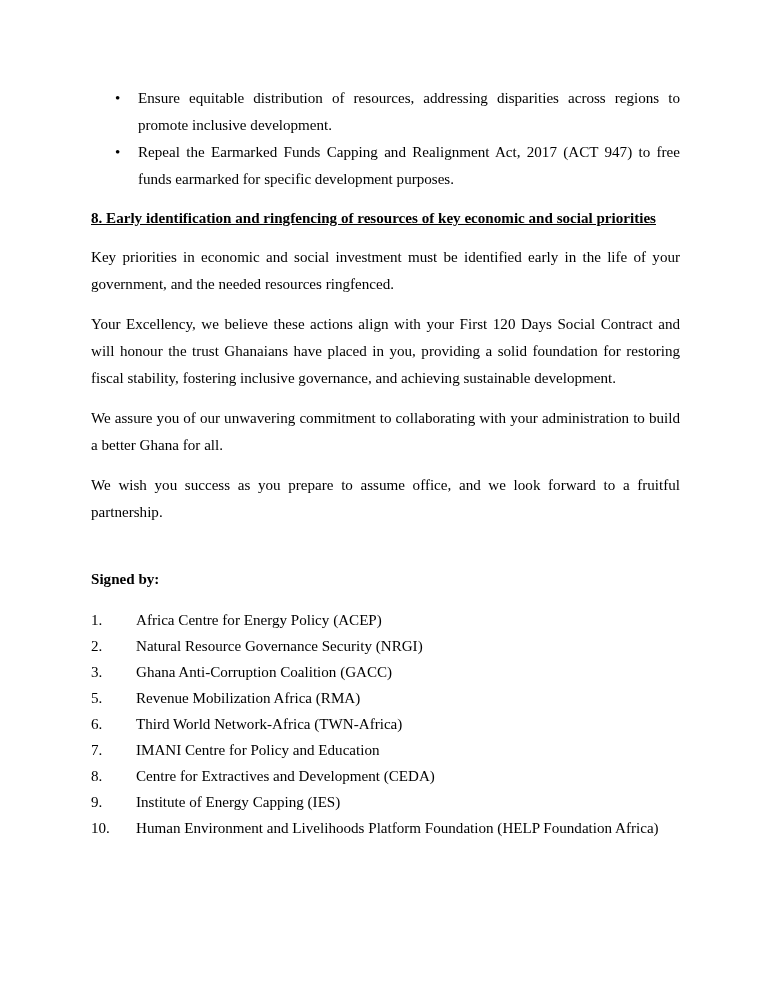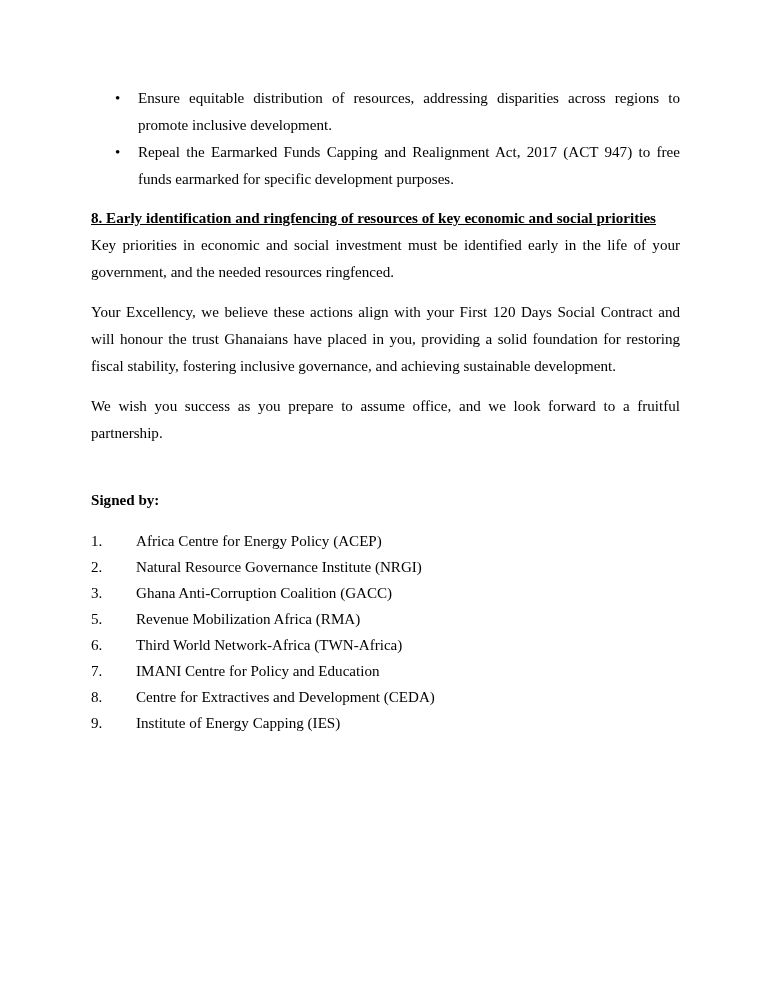--- a/index.html
+++ b/index.html
@@ -47,21 +47,21 @@
     font-weight: bold;
     margin: 12px 0 0 0;
     line-height: 27px;
     text-decoration: underline;
   }
   
   .para {
     margin: 0 0 13px 0;
     text-align: justify;
   }
-  .para:first-of-type { margin-top: 0; }
+  .para:first-of-type { margin-top: 12px; }
   
   .signed-by {
     font-weight: bold;
     margin: 40px 0 14px 0;
   }
   
   .signatory-list {
     list-style: none;
     margin: 12px 0 0 0;
     padding: 0;
@@ -89,45 +89,49 @@
       <li class="bullet-item">
         <span class="bullet-glyph">•</span>
         <span class="bullet-text">Repeal the Earmarked Funds Capping and Realignment Act, 2017 (ACT 947) to free funds earmarked for specific development purposes.</span>
       </li>
     </ul>
 
     <h2 class="section-heading">8. Early identification and ringfencing of resources of key economic and social priorities</h2>
 
     <p class="para">Key priorities in economic and social investment must be identified early in the life of your government, and the needed resources ringfenced.</p>
     <p class="para">Your Excellency, we believe these actions align with your First 120 Days Social Contract and will honour the trust Ghanaians have placed in you, providing a solid foundation for restoring fiscal stability, fostering inclusive governance, and achieving sustainable development.</p>
+    <p class="para">We assure you of our unwavering commitment to collaborating with your administration to build a better Ghana for all.</p>
     <p class="para">We wish you success as you prepare to assume office, and we look forward to a fruitful partnership.</p>
 
     <p class="signed-by">Signed by:</p>
 
     <ol class="signatory-list">
       <li class="signatory-row">
         <span class="sig-num">1.</span><span class="sig-name">Africa Centre for Energy Policy (ACEP)</span>
       </li>
       <li class="signatory-row">
-        <span class="sig-num">2.</span><span class="sig-name">Natural Resource Governance Institute (NRGI)</span>
+        <span class="sig-num">2.</span><span class="sig-name">Natural Resource Governance Security (NRGI)</span>
       </li>
       <li class="signatory-row">
         <span class="sig-num">3.</span><span class="sig-name">Ghana Anti-Corruption Coalition (GACC)</span>
       </li>
       <li class="signatory-row">
         <span class="sig-num">5.</span><span class="sig-name">Revenue Mobilization Africa (RMA)</span>
       </li>
       <li class="signatory-row">
         <span class="sig-num">6.</span><span class="sig-name">Third World Network-Africa (TWN-Africa)</span>
       </li>
       <li class="signatory-row">
         <span class="sig-num">7.</span><span class="sig-name">IMANI Centre for Policy and Education</span>
       </li>
       <li class="signatory-row">
         <span class="sig-num">8.</span><span class="sig-name">Centre for Extractives and Development (CEDA)</span>
       </li>
       <li class="signatory-row">
         <span class="sig-num">9.</span><span class="sig-name">Institute of Energy Capping (IES)</span>
       </li>
+      <li class="signatory-row">
+        <span class="sig-num">10.</span><span class="sig-name">Human Environment and Livelihoods Platform Foundation (HELP Foundation Africa)</span>
+      </li>
     </ol>
 
   </div>
 </div>
 
 </body></html>

